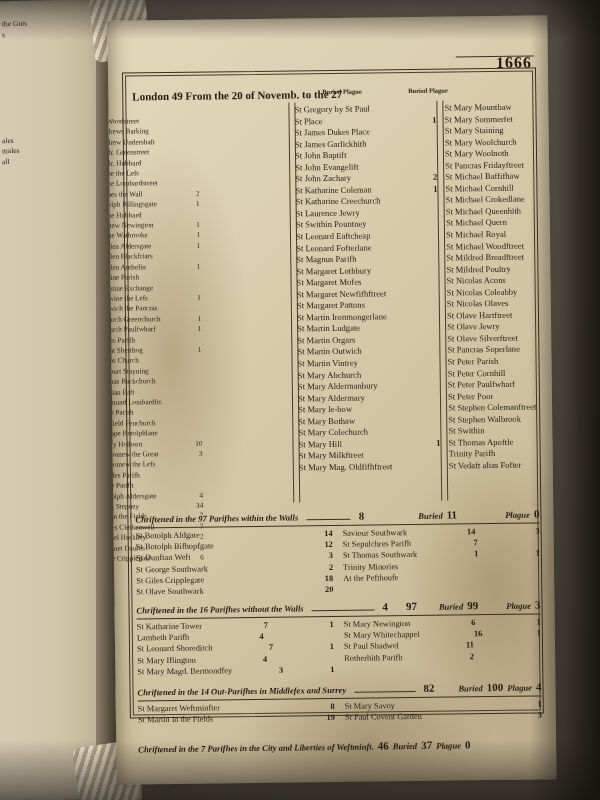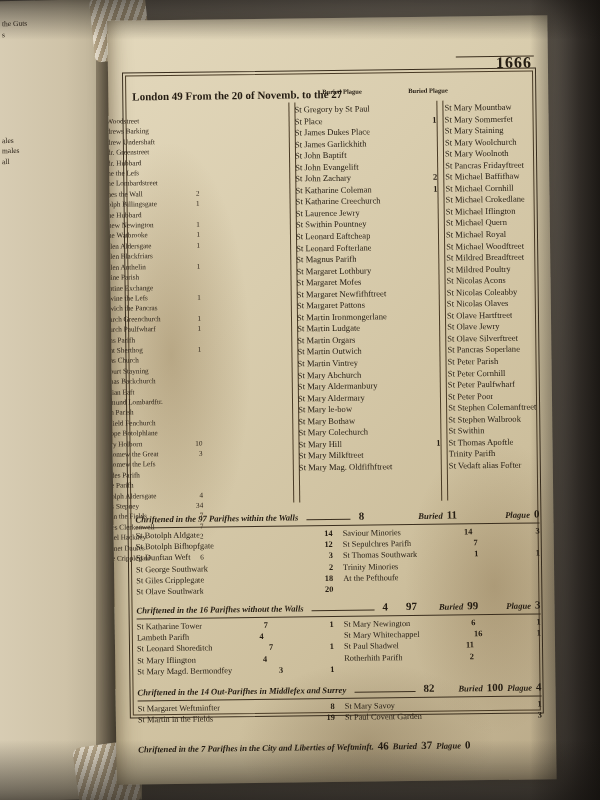--- a/index.html
+++ b/index.html
@@ -539,21 +539,21 @@
         <div class="row">
           <span class="nm">St Michael Baffifhaw</span>
         </div>
         <div class="row">
           <span class="nm">St Michael Cornhill</span>
         </div>
         <div class="row">
           <span class="nm">St Michael Crokedlane</span>
         </div>
         <div class="row">
-          <span class="nm">St Michael Iflington</span>
+          <span class="nm">St Michael Queenhith</span>
         </div>
         <div class="row">
           <span class="nm">St Michael Quern</span>
         </div>
         <div class="row">
           <span class="nm">St Michael Royal</span>
         </div>
         <div class="row">
           <span class="nm">St Michael Woodftreet</span>
         </div>
@@ -654,21 +654,21 @@
               <span class="nm">St Giles Cripplegate</span>
               <span class="vl">18</span>
             </div>
             <div class="row">
               <span class="nm">St Olave Southwark</span>
               <span class="vl">20</span>
             </div>
           </div>
         <div id="ww-right">
             <div class="row">
-              <span class="nm">Saviour Minories</span>
+              <span class="nm">Saviour Southwark</span>
               <span class="vl">14</span>
               <span class="vl">3</span>
             </div>
             <div class="row">
               <span class="nm">St Sepulchres Parifh</span>
               <span class="vl">7</span>
               <span class="vl"></span>
             </div>
             <div class="row">
               <span class="nm">St Thomas Southwark</span>

